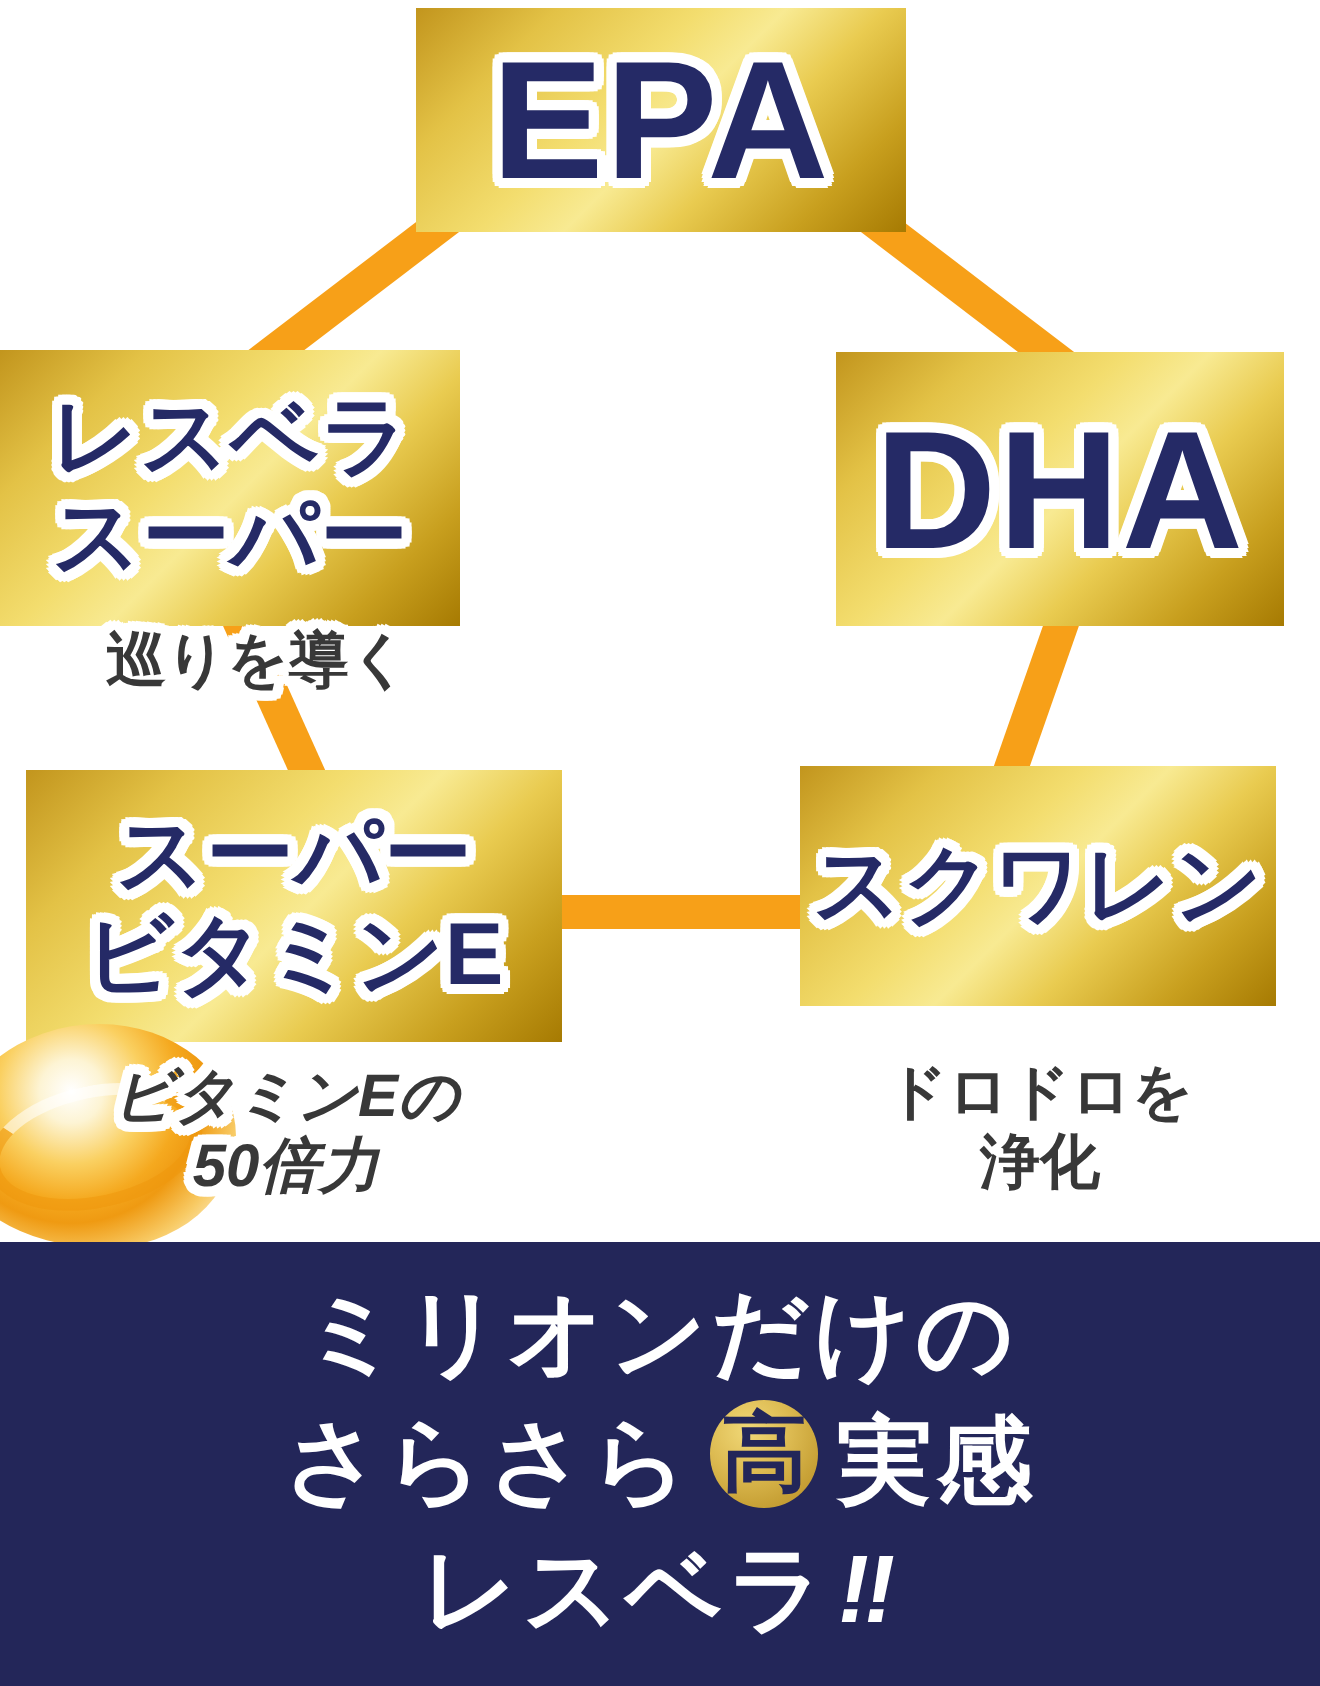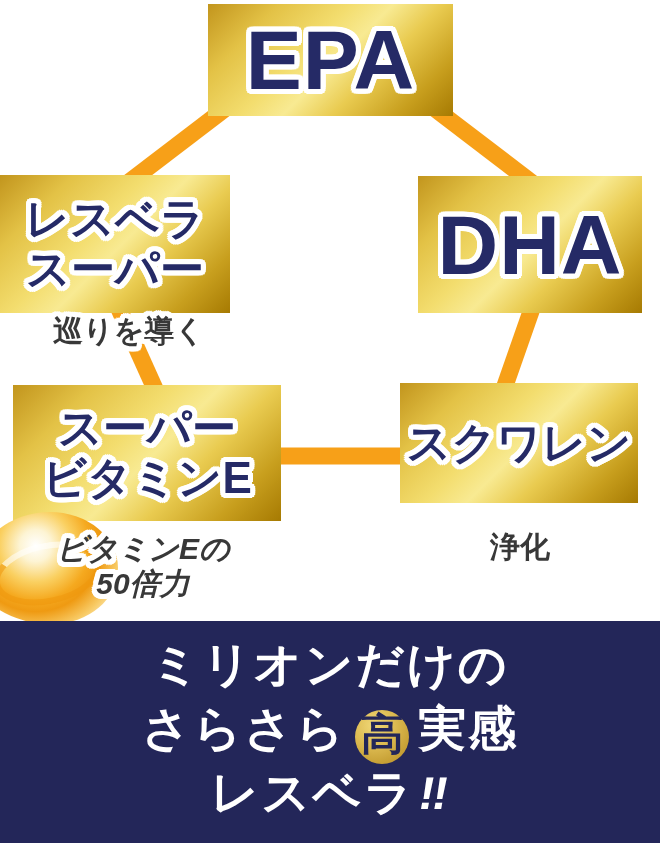--- a/index.html
+++ b/index.html
@@ -68,28 +68,28 @@
     border-radius:50%;
     border:6px solid rgba(238,152,14,.55);
     border-top-color:rgba(255,255,255,.55);
     transform:rotate(-12deg);
   }
 
   
   .band {
     position:absolute; z-index:4; left:0; top:621px; width:660px; height:222px;
     background:#232659; color:#ffffff;
-    font-family:Liberation Mono, monospace;
+    font-family:Liberation Sans, sans-serif;
     display:flex; flex-direction:column; align-items:center; justify-content:center;
   }
   .band-line {
     font-size:48px; font-weight:700; line-height:64px;
     letter-spacing:2px; text-align:center; white-space:nowrap;
   }
-  .band-line2 { display:flex; align-items:flex-end; }
+  .band-line2 { display:flex; align-items:flex-start; }
   .seal {
     display:inline-flex; align-items:center; justify-content:center;
     width:54px; height:54px; border-radius:50%;
     background:radial-gradient(circle at 35% 28%,
       #f0d877 0%, #ddbb52 40%, #c9a338 70%, #b78d28 100%);
     margin:0 9px; flex:0 0 auto;
   }
   .seal-char {
     font-size:43px; font-weight:700; color:#232659; line-height:1;
     letter-spacing:0;
@@ -134,20 +134,21 @@
   <div class="caption outline cap-resvera">巡りを導く</div>
 
   <div class="oil"></div>
 
   <div class="caption outline cap-vitamin">
     <div>ビタミンEの</div>
     <div>50倍力</div>
   </div>
 
   <div class="caption outline cap-squalene">
+    <div>ドロドロを</div>
     <div>浄化</div>
   </div>
 
   <div class="band">
     <div class="band-line">ミリオンだけの</div>
     <div class="band-line band-line2">
       <span>さらさら</span>
       <span class="seal">
         <span class="seal-char">高</span>
       </span>

